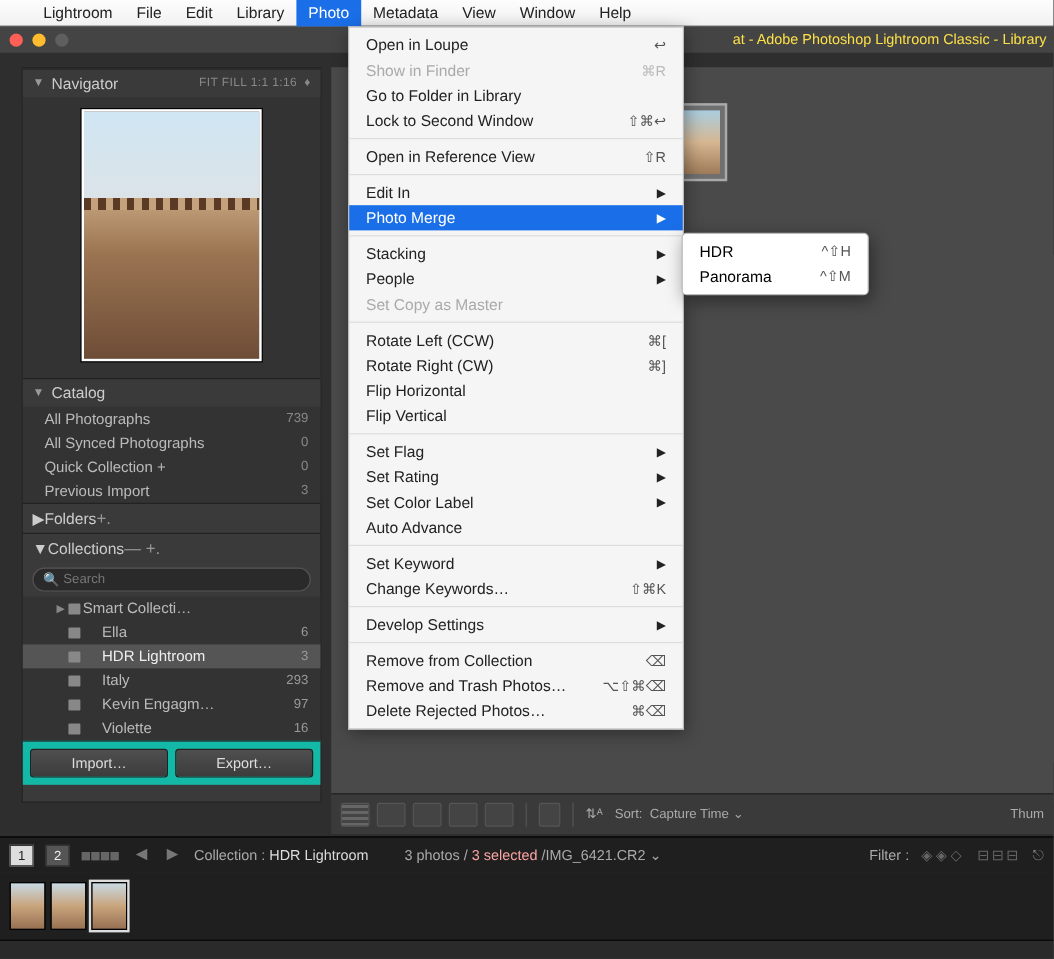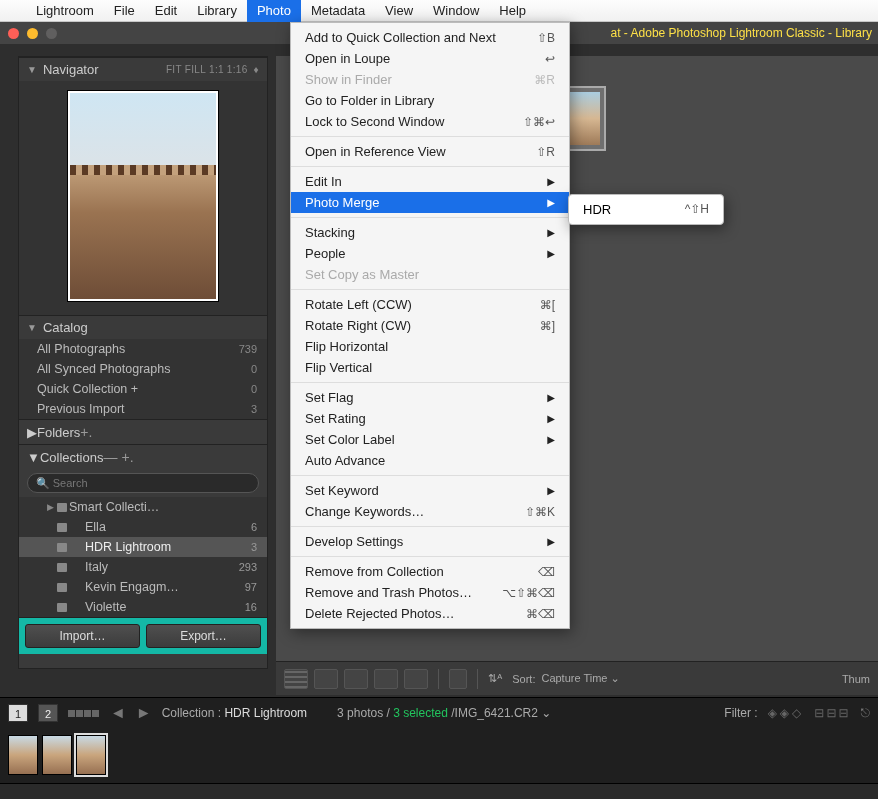--- a/index.html
+++ b/index.html
@@ -214,43 +214,39 @@
   <div class="status">
     <div class="pg act">1</div>
     <div class="pg">2</div>
     <span><span class="sq"></span><span class="sq"></span><span class="sq"></span><span class="sq"></span></span>
     <span class="nav-arrow">◄</span>
     <span class="nav-arrow">►</span>
     <span>
       <span>Collection :</span> <span style="color:#ddd">HDR Lightroom</span>
     </span>
     <span style="margin-left:20px">
-      <span>3 photos /</span> <span style="color:#22c55e">3 selected</span> <span>/IMG_6421.CR2</span> ⌄
+      <span>3 photos /</span> <span style="color:#fca5a5">3 selected</span> <span>/IMG_6421.CR2</span> ⌄
     </span>
     <span class="flex"></span>
     <span>Filter :</span>
     <span style="letter-spacing:3px;color:#666">◈◈◇</span>
     <span style="letter-spacing:2px;color:#666">⊟⊟⊟</span>
     <span style="color:#777">⎋</span>
   </div>
 
   <div class="filmstrip">
     <div class="thumb"></div>
     <div class="thumb"></div>
     <div class="thumb sel"></div>
   </div>
   <div class="scrollbar"></div>
 </div>
 
 <div class="menu" id="photo-menu">
     <div class="mi">
-      <span>Add to Quick Collection and Next</span>
-      <span class="sc">⇧B</span>
-    </div>
-    <div class="mi">
       <span>Open in Loupe</span>
       <span class="sc">↩</span>
     </div>
     <div class="mi dis">
       <span>Show in Finder</span>
       <span class="sc">⌘R</span>
     </div>
     <div class="mi">
       <span>Go to Folder in Library</span>
     </div>
@@ -342,13 +338,17 @@
       <span>Delete Rejected Photos…</span>
       <span class="sc">⌘⌫</span>
     </div>
   </div>
 
 <div class="submenu" id="submenu">
     <div class="mi">
       <span>HDR</span>
       <span class="sc">^⇧H</span>
     </div>
+    <div class="mi">
+      <span>Panorama</span>
+      <span class="sc">^⇧M</span>
+    </div>
   </div>
 
 </body></html>

